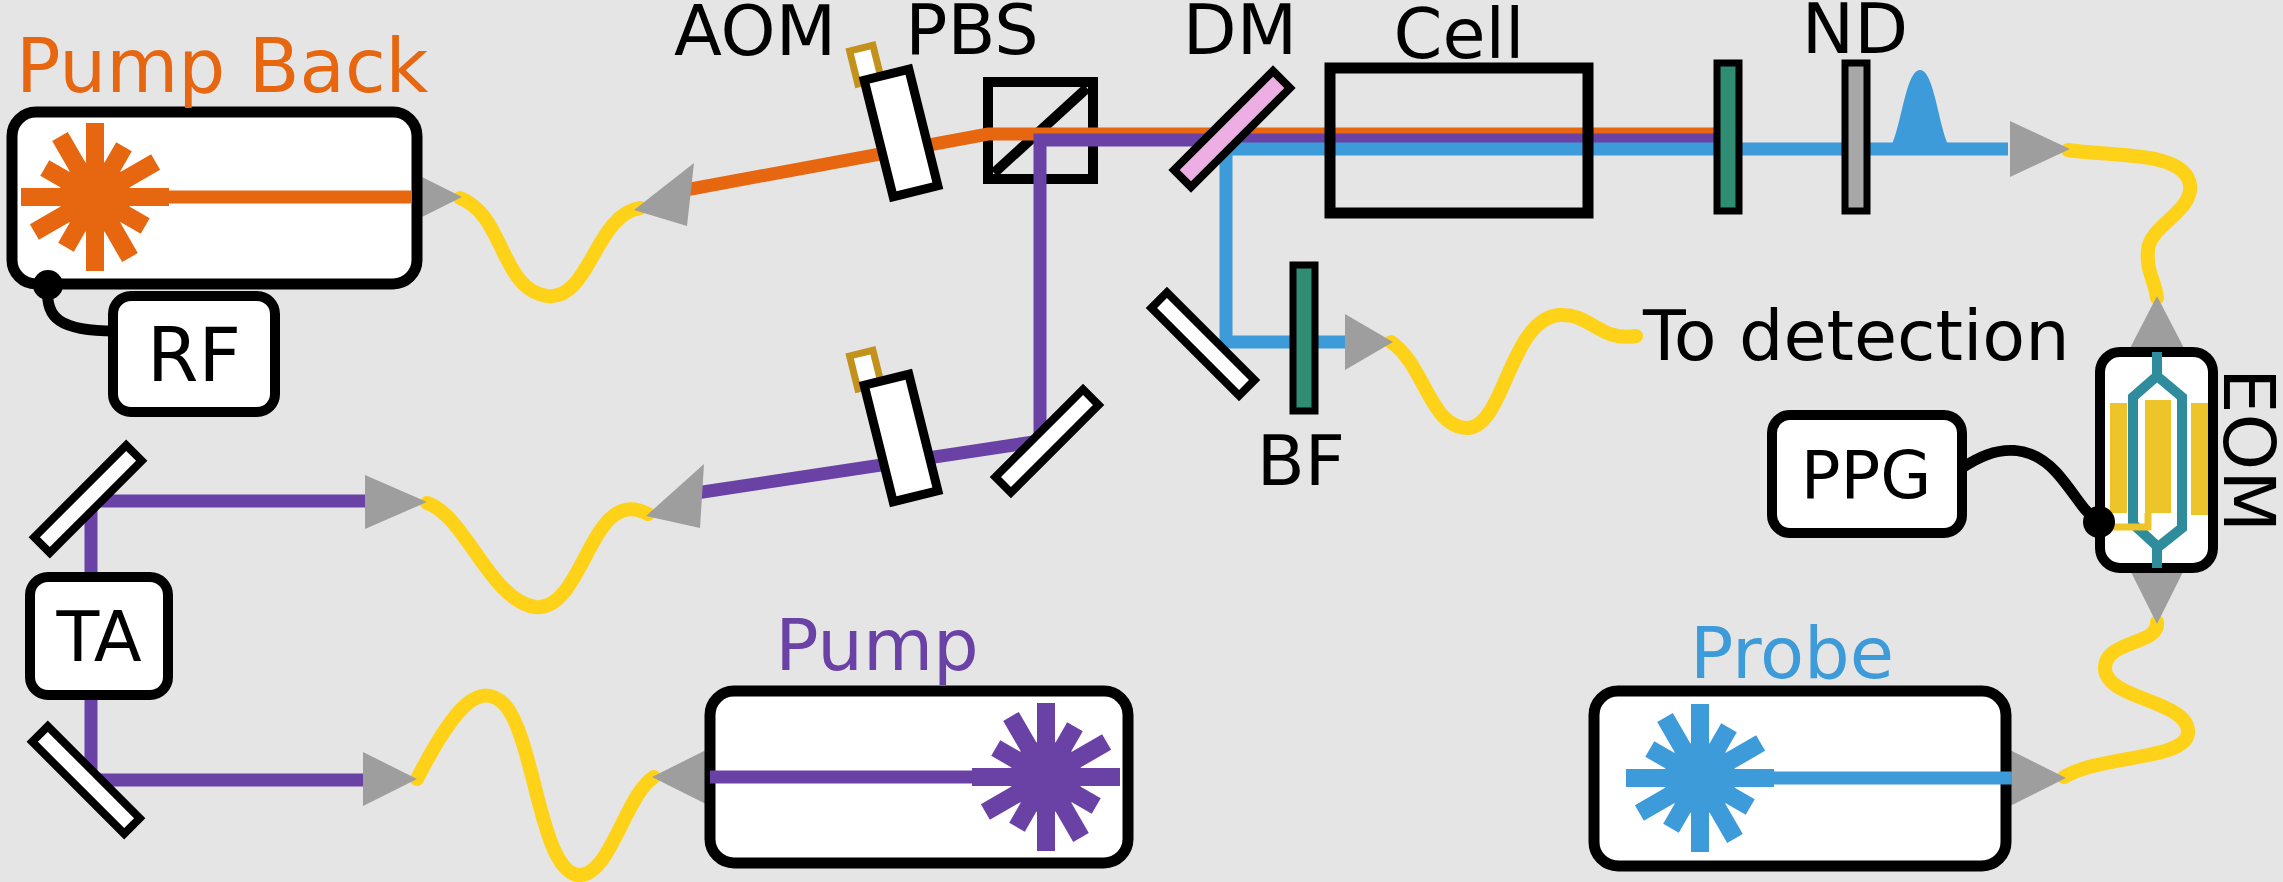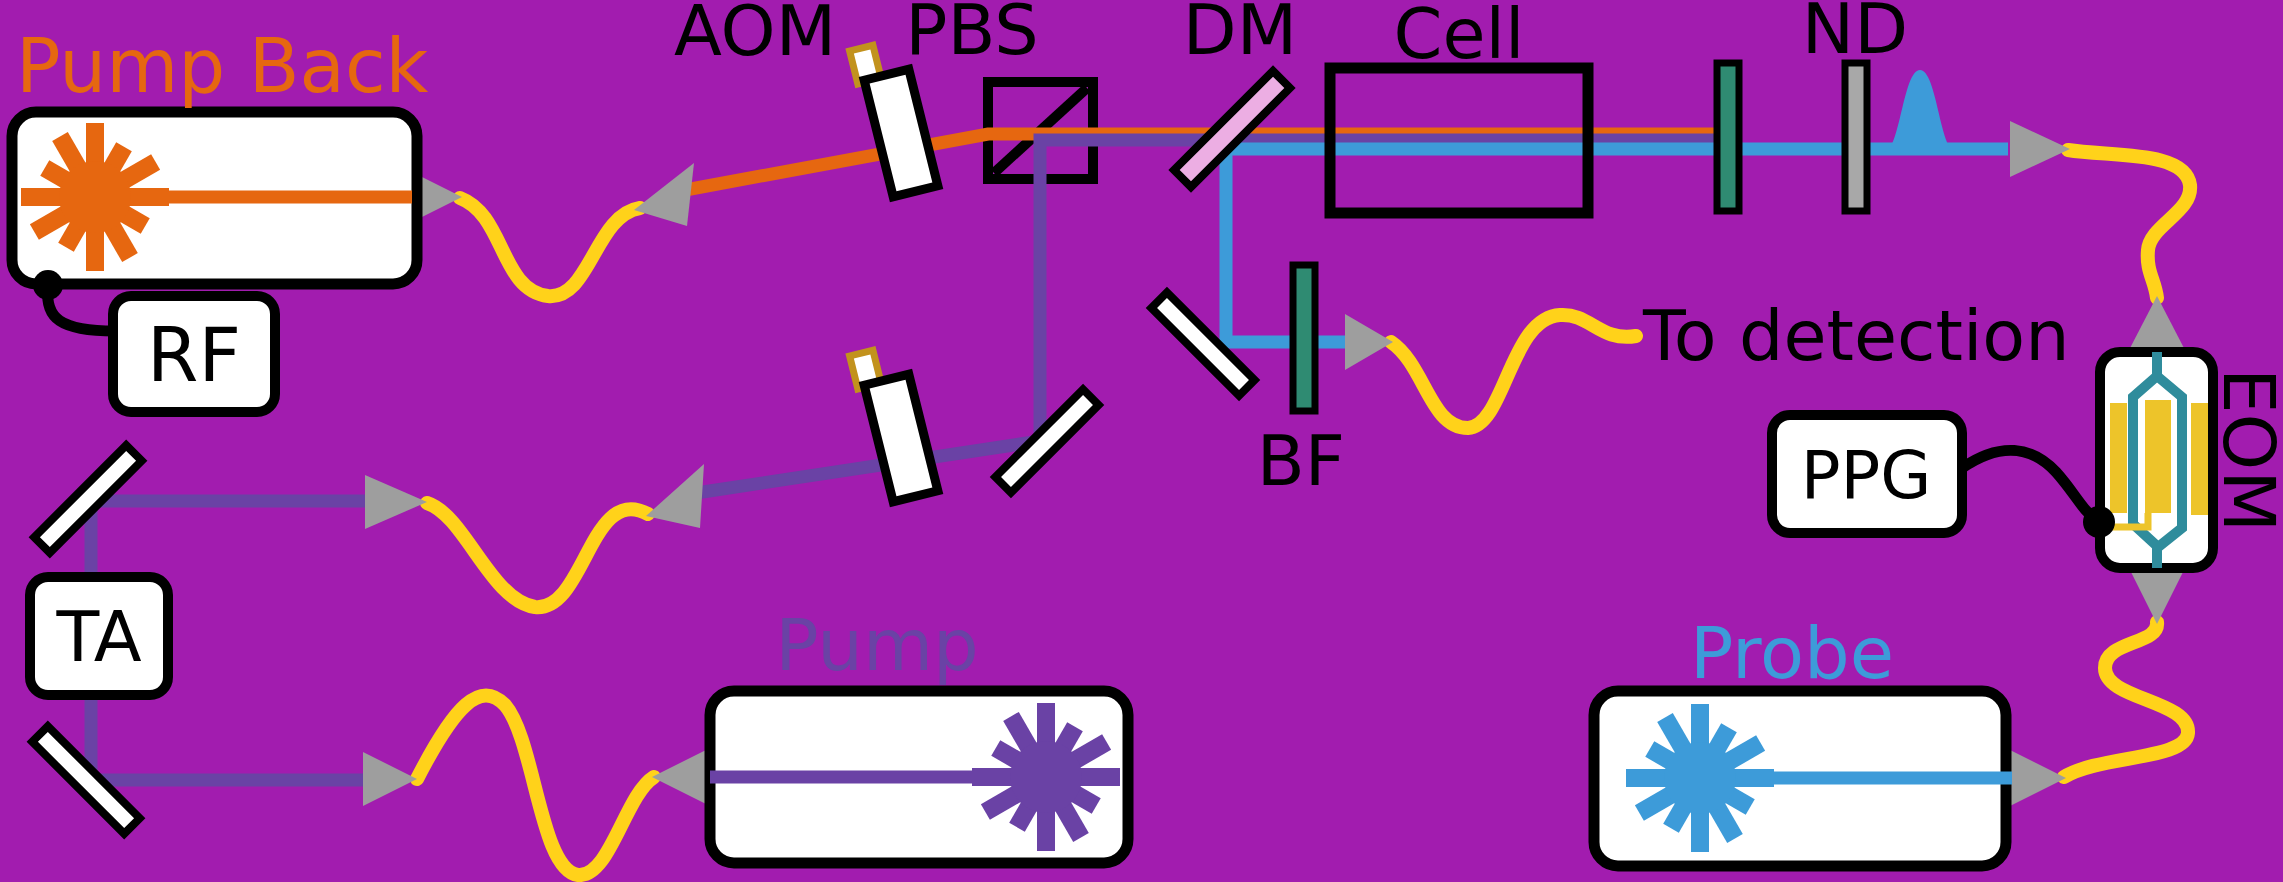--- a/index.html
+++ b/index.html
@@ -1,16 +1,16 @@
 <!DOCTYPE html>
 <html style="--pump-back-orange: #E66710; --pump-purple: #6A42A5; --probe-blue: #3D9BD9; --fiber-yellow: #FFD21A; --coupler-gray: #9E9E9E; --filter-green: #2F8B72; --nd-gray: #A8A8A8; --dm-pink: #ECAEE3; --waveguide-teal: #2F8C9C; --electrode-gold: #EDC42A; --connector-gold: #C2921D;"><head>
 <meta charset="utf-8">
 <style>
   html,body{margin:0;padding:0;background:#ffffff;}
-  #stage{position:relative;width:2283px;height:882px;background:#a21caf;overflow:hidden;
+  #stage{position:relative;width:2283px;height:882px;background:#e5e5e5;overflow:hidden;
          font-family:"DejaVu Sans","Liberation Sans",sans-serif;}
   svg{display:block}
   text{font-family:"DejaVu Sans","Liberation Sans",sans-serif;}
   .lbl{fill:#000;}
   .lbl-orange{fill:var(--pump-back-orange);}
   .lbl-purple{fill:var(--pump-purple);}
   .lbl-blue{fill:var(--probe-blue);}
   .boxline{fill:#fff;stroke:#000;stroke-width:11;}
   .thinbox{fill:#fff;stroke:#000;stroke-width:10;}
   .beam-orange{stroke:var(--pump-back-orange);stroke-width:13;fill:none;}

